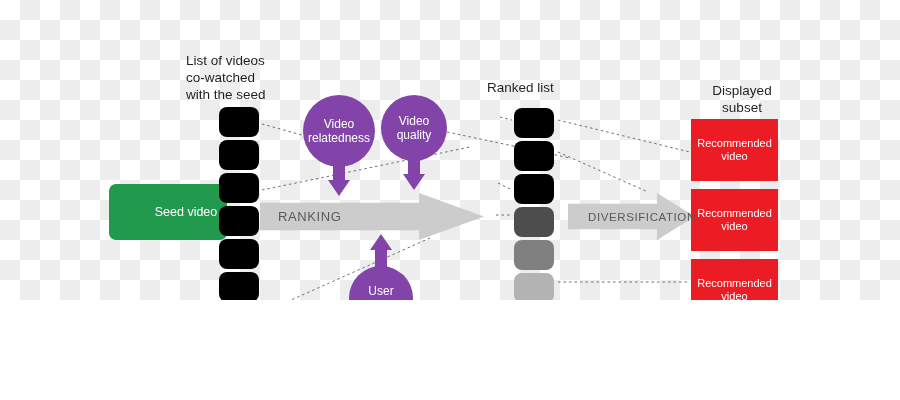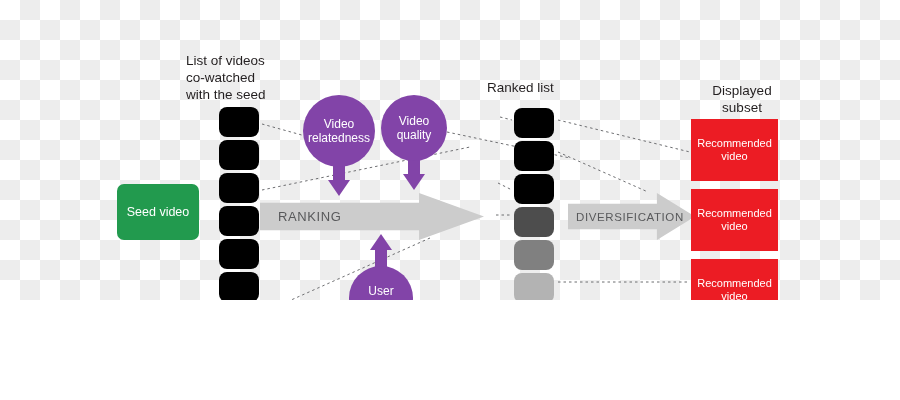--- a/index.html
+++ b/index.html
@@ -43,30 +43,31 @@
     text-align: center;
     white-space: pre-line;
   }
   #label-cowatched { left: 186px; top: 52px; width: 120px; text-align: left; }
   #label-ranked    { left: 487px; top: 79px; width: 110px; text-align: left; }
   #label-displayed { left: 682px; top: 82px; width: 120px; text-align: center; }
 
   
   #seed-video {
     position: absolute;
-    left: 117px; top: 184px;
+    left: 109px; top: 184px;
     width: 82px; height: 56px;
     background: #229a4e;
     border-radius: 7px;
     color: #ffffff;
     font-size: 12.5px;
     display: flex;
     align-items: center;
     justify-content: center;
     text-align: center;
+    padding-left: 36px;
   }
 
   
   #cowatched-list {
     position: absolute;
     left: 219px; top: 107px;
     width: 40px;
   }
   .vid-box {
     width: 40px;
@@ -140,21 +141,21 @@
   #ranking-arrow .arrow-text { margin-left: 18px; }
 
   #diversification-arrow {
     left: 568px; top: 193px;
     width: 127px; height: 47px;
     font-size: 11.5px;
   }
   #diversification-arrow .arrow-shape {
     clip-path: polygon(0 23%, 70% 23%, 70% 0, 100% 50%, 70% 100%, 70% 77%, 0 77%);
   }
-  #diversification-arrow .arrow-text { margin-left: 8px; }
+  #diversification-arrow .arrow-text { margin-left: 20px; }
 
   
   .bubble {
     position: absolute;
   }
   .bubble .circle {
     position: absolute;
     border-radius: 50%;
     background: #8244a8;
     color: #ffffff;

